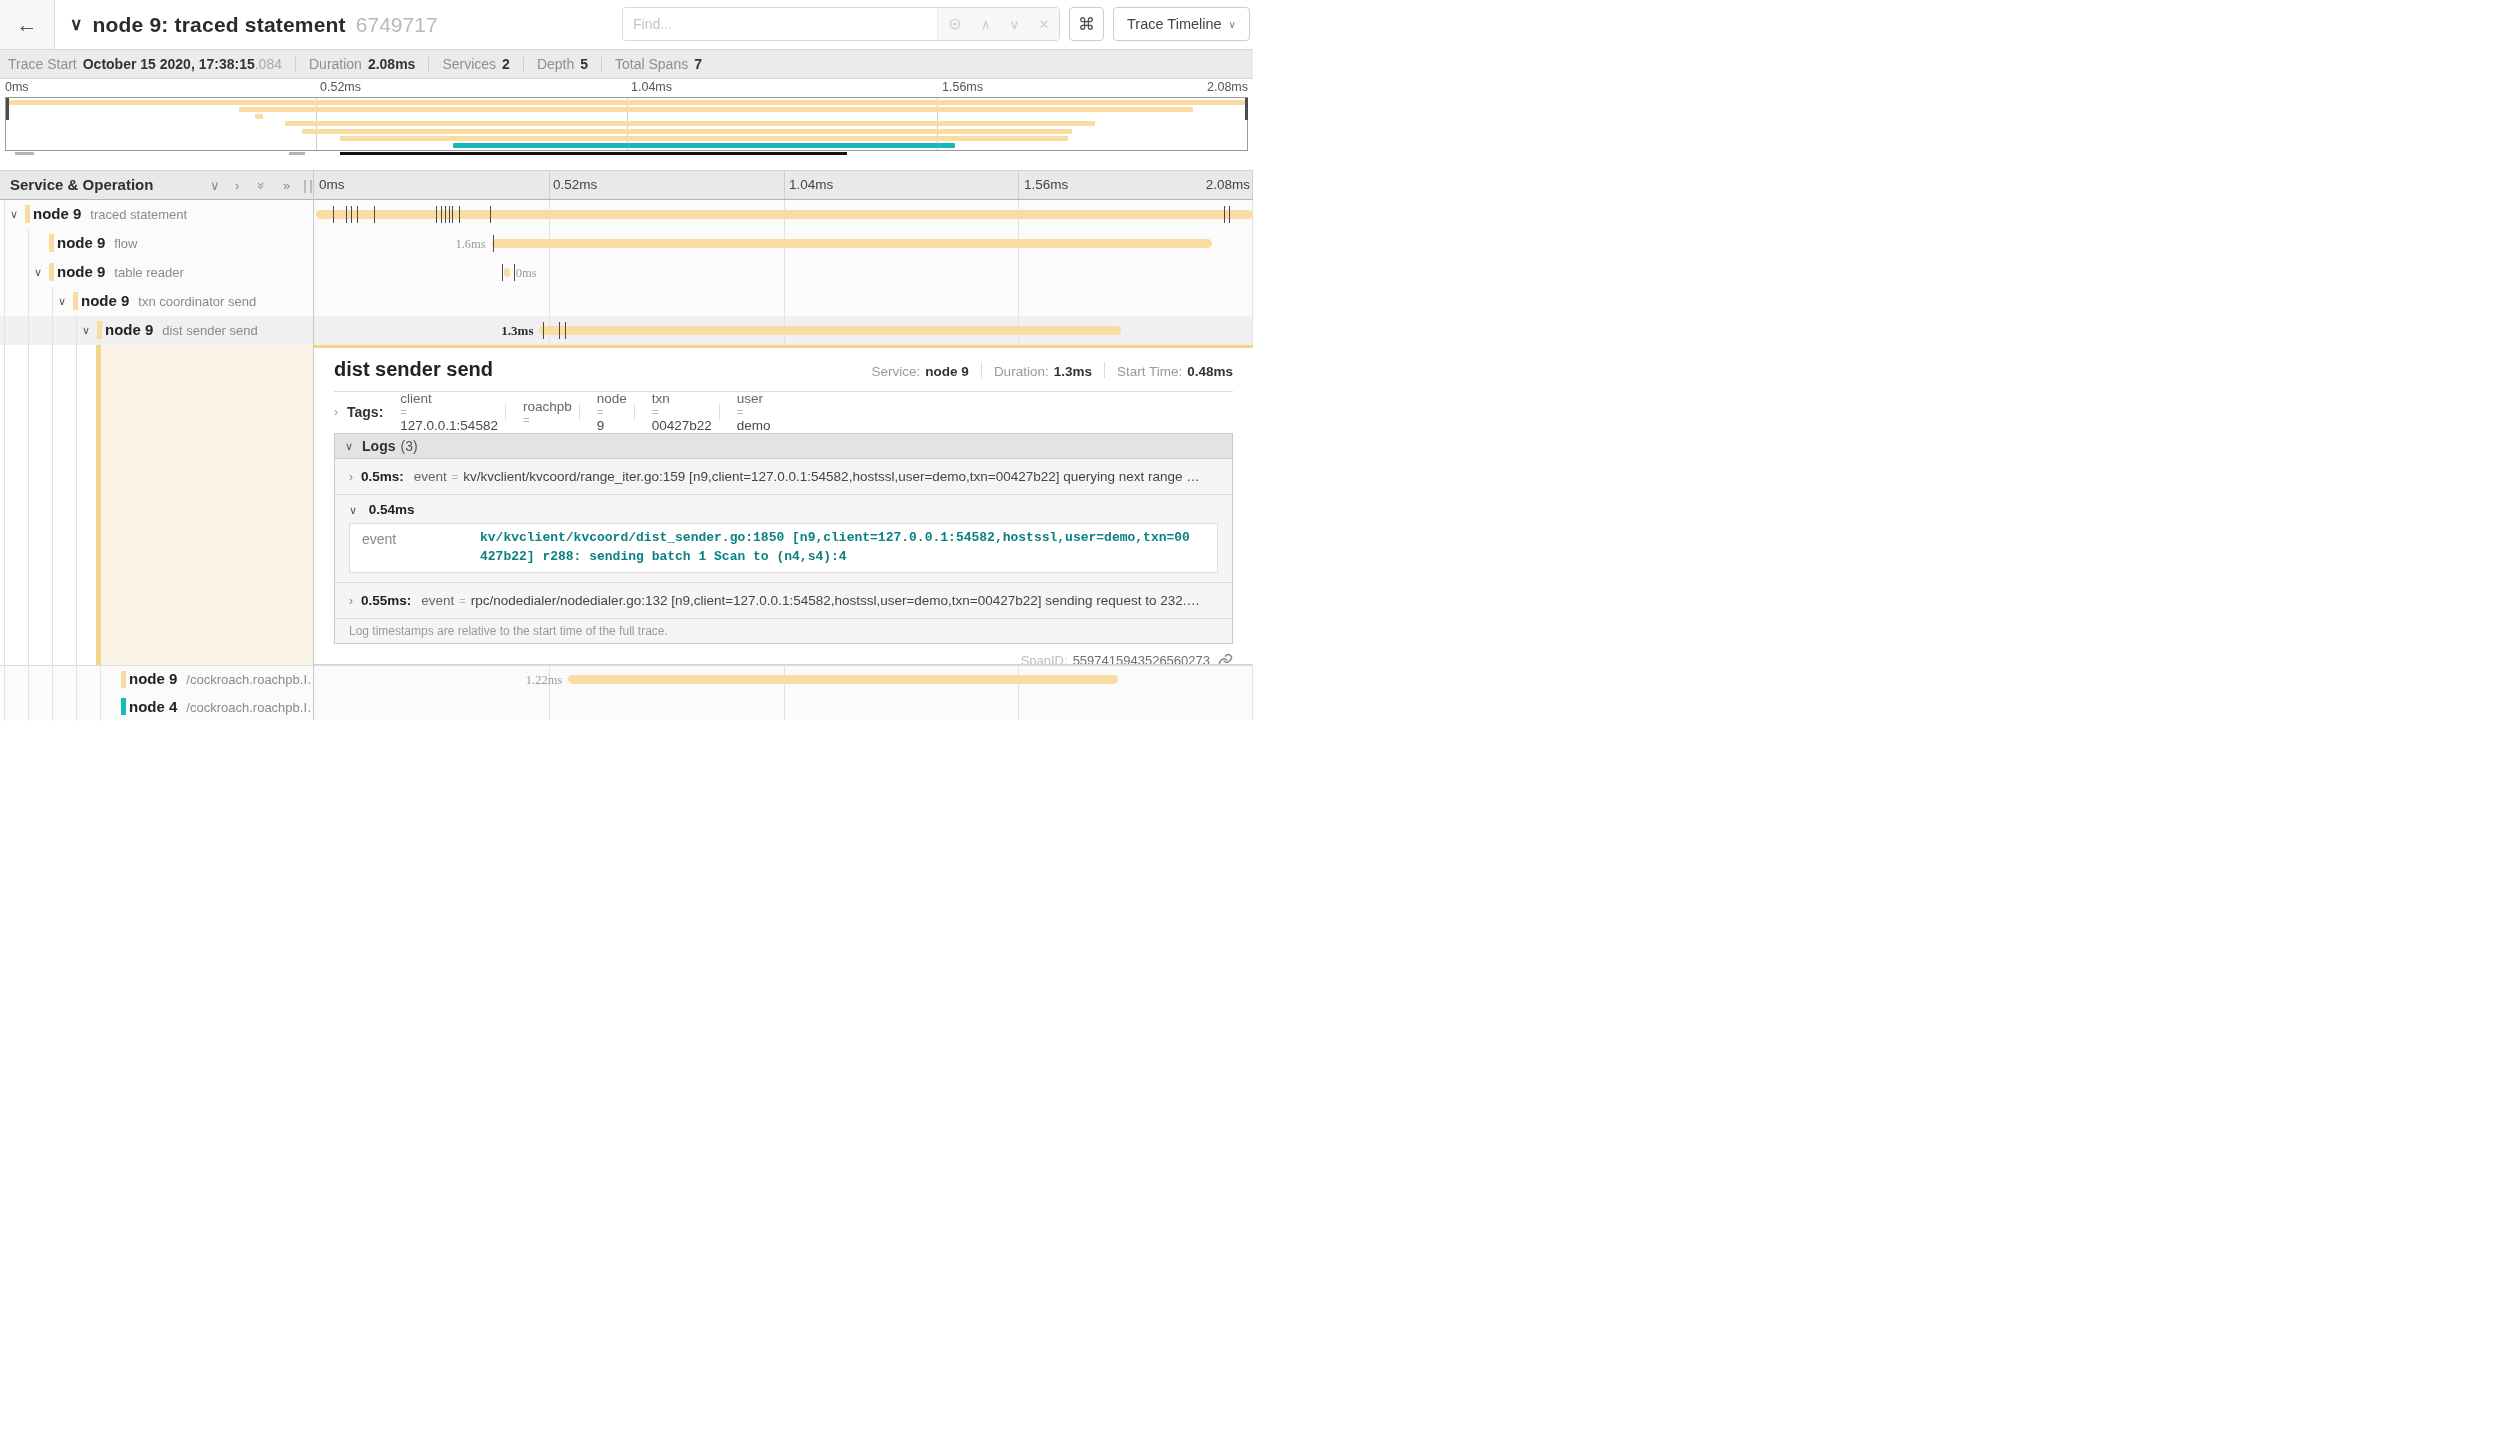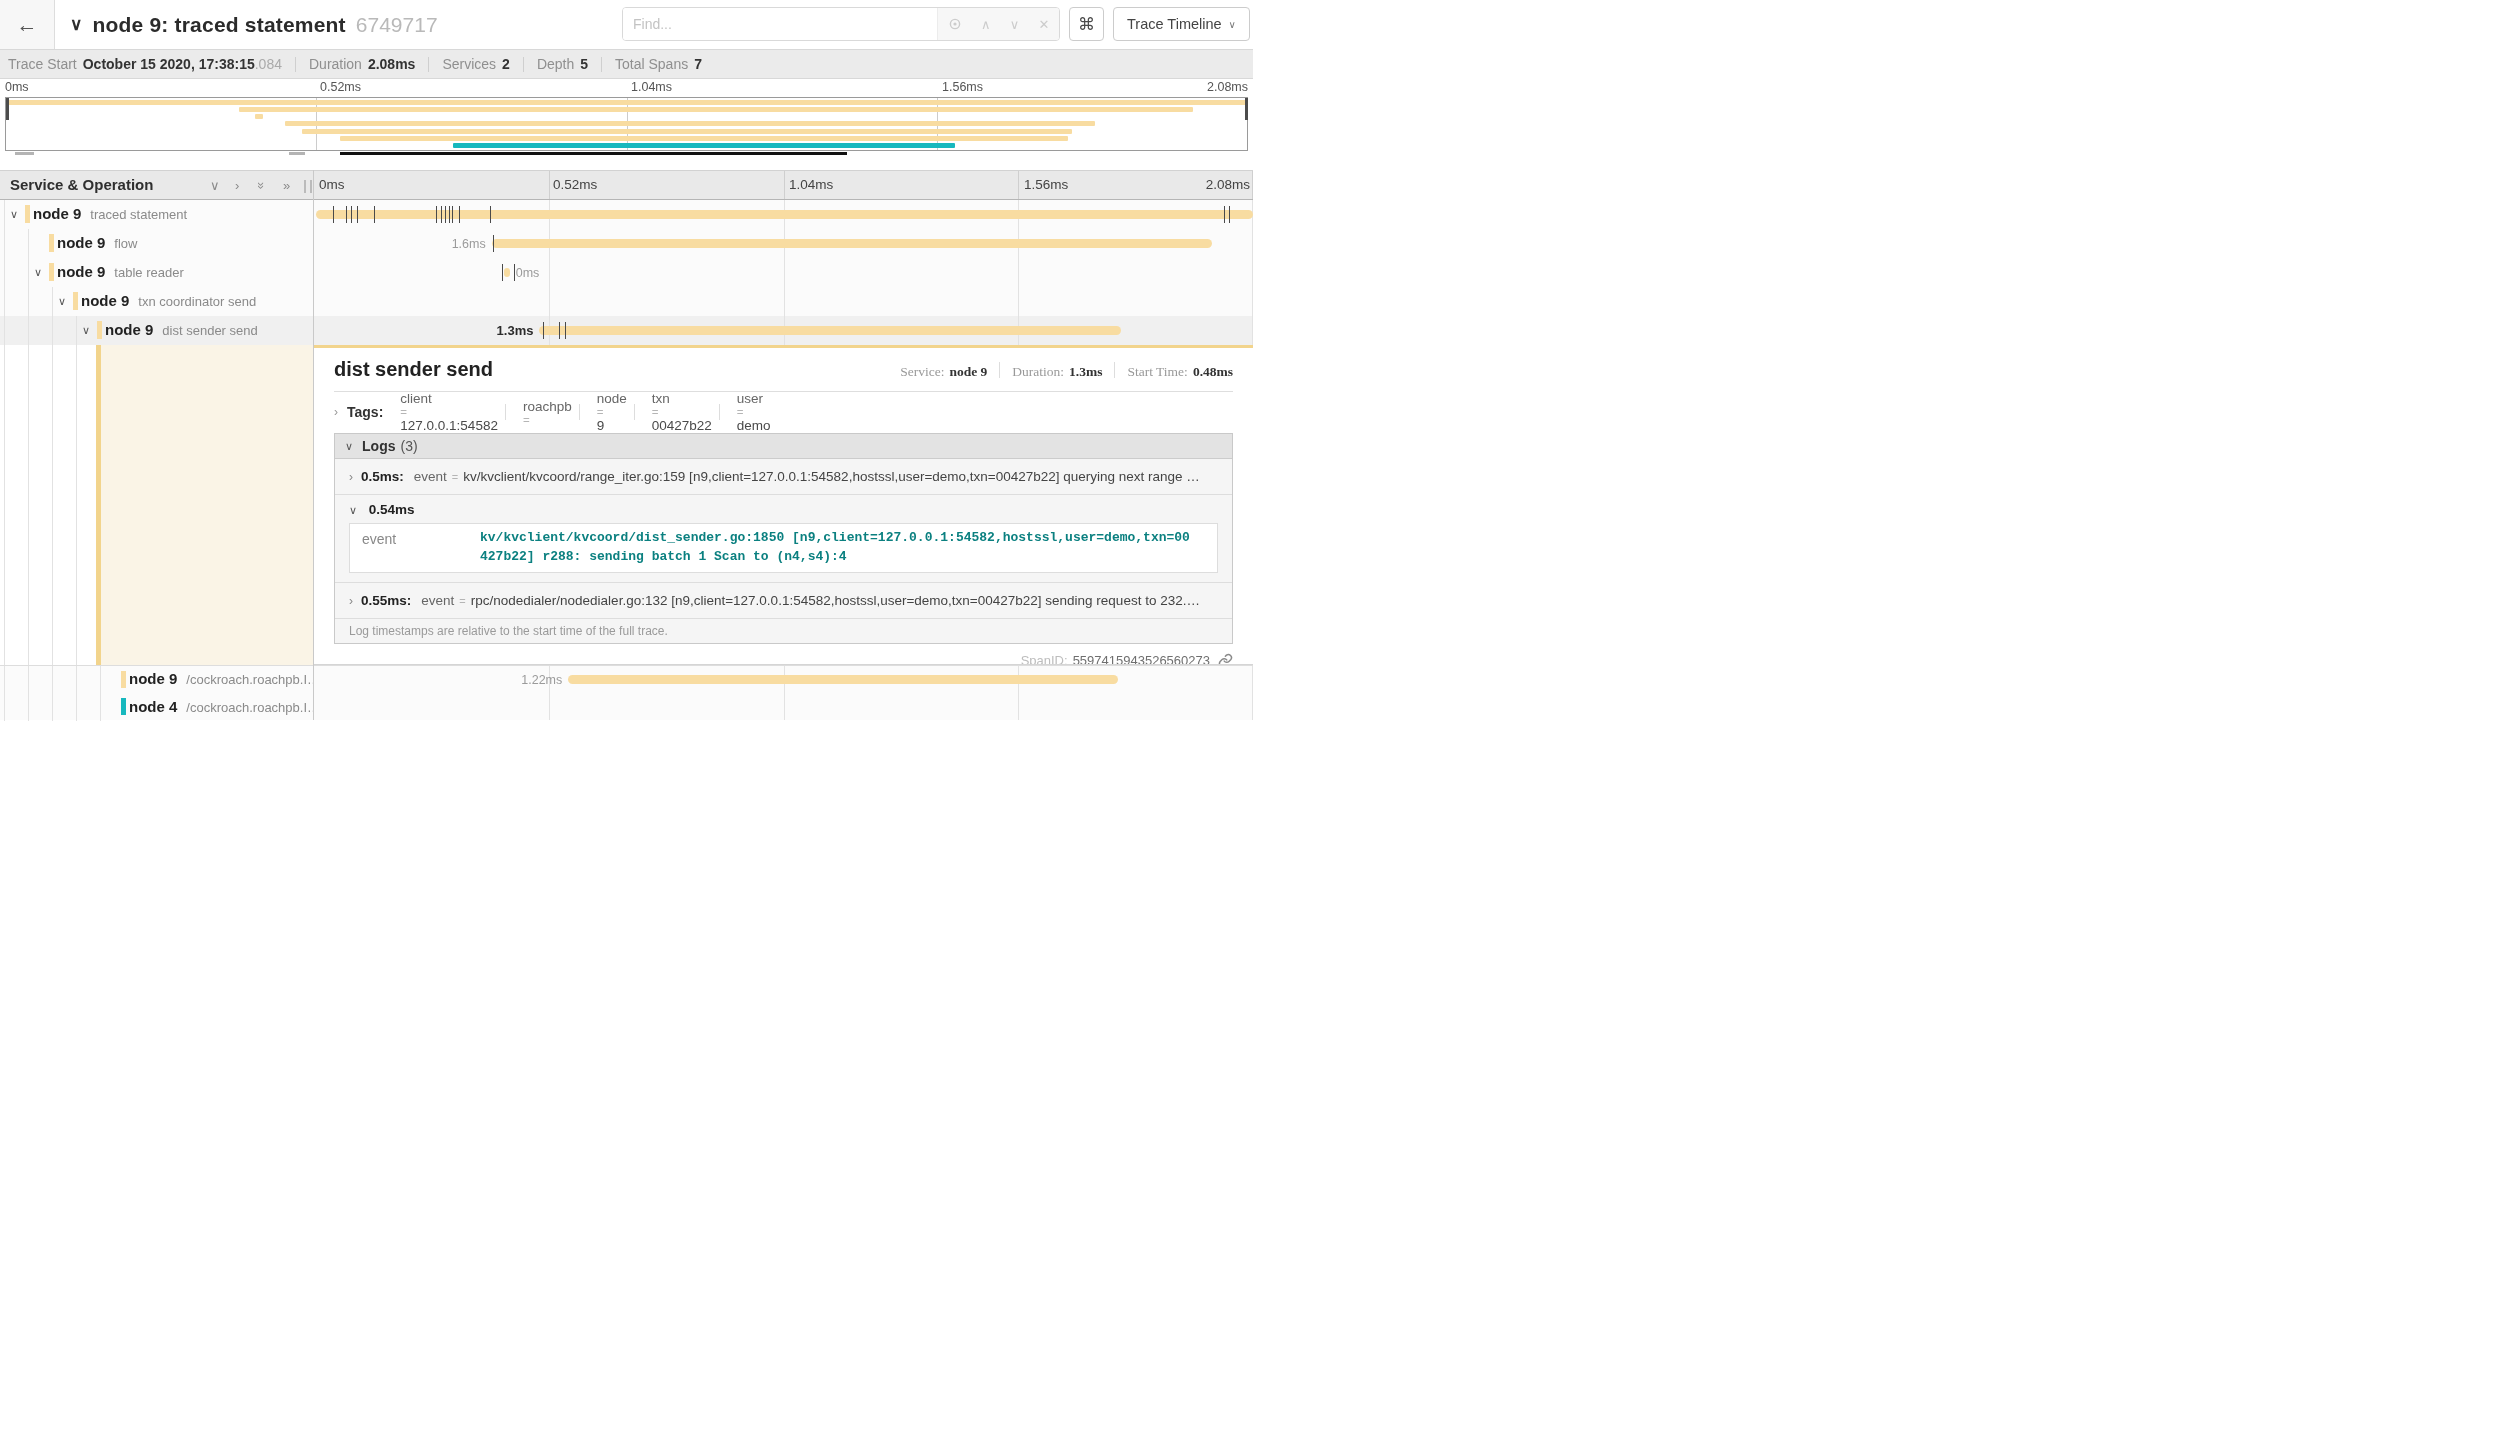--- a/index.html
+++ b/index.html
@@ -64,39 +64,39 @@
 
   
   #rows { position:absolute; left:0; top:200px; width:1253px; height:145px; background:#fbfbfb; }
   .trow { position:relative; height:29px; }
   .trow.selected { background:#f0f0f0; }
   .name-cell { position:absolute; left:0; top:0; width:313px; height:100%; z-index:3; overflow:hidden; white-space:nowrap; }
   .twisty { position:absolute; top:8px; font-size:11px; color:#555; cursor:pointer; }
   .chip { position:absolute; top:5px; width:4.5px; height:18px; }
   .svc { position:absolute; top:5px; font-size:15px; font-weight:700; color:#222; }
   .op { font-size:13px; color:#8a8a8a; font-weight:400; margin-left:9px; }
-  .bar-host { position:absolute; left:313px; right:0; top:0; bottom:0; z-index:2; }
+  .bar-host { position:absolute; left:313px; right:0; top:0; bottom:0; z-index:2;font-family:Liberation Serif, serif; }
   .bar { position:absolute; top:10px; height:9px; border-radius:5px; }
   .btick { position:absolute; top:6px; width:1px; height:17px; background:#4a4a4a; z-index:3; }
   .blabel { position:absolute; top:8px; font-size:12.5px; color:#9b9b9b; white-space:nowrap; }
   .blabel.sel { color:#2b2b2b; font-weight:700; font-size:13px; top:7px; }
   .grid-overlay { position:absolute; left:313px; top:0; bottom:0; width:940px; z-index:1; pointer-events:none; }
 
   
   #detail-region { position:absolute; left:0; top:345px; width:1253px; height:320px; background:#fff; }
   .guide { position:absolute; top:0; bottom:0; width:1px; background:#e2e2e2; }
   #detail-colorbar { position:absolute; left:96px; top:0; bottom:0; width:4.5px; background:#F2D48C; }
   #detail-cream { position:absolute; left:100.5px; top:0; bottom:0; width:212.5px; background:#FAF4E6; }
   #detail-panel { position:absolute; left:313px; top:0; width:940px; height:320px; background:#fff;
     border-left:1px solid #ccc; border-bottom:1px solid #d5d5d5; overflow:hidden; }
   #panel-topstrip { height:3px; background:#F2D48C; }
   #panel-body { padding:0 20px; position:relative; height:317px; }
   #d-title-row { display:flex; align-items:baseline; margin-top:10px; }
   #d-title { font-size:20px; font-weight:700; color:#222; flex:1; }
-  .stat { display:flex; align-items:flex-start; font-size:13.5px;font-family:Liberation Serif, serif; }
+  .stat { display:flex; align-items:flex-start; font-size:13.5px; }
   .stat .sl { color:#999; margin-right:5px; }
   .stat .sv { color:#333; font-weight:700; }
   .stat-sep { width:1px; height:16px; background:#ddd; margin:0 12px; align-self:center; }
   #d-divider { border-bottom:1px solid #dedede; margin-top:10px; }
   #tags-row { display:flex; align-items:center; margin-top:9px; height:22px; font-size:13.5px; }
   #tags-row .tchev { color:#999; font-size:12px; margin-right:9px; }
   #tags-label { font-weight:700; color:#333; font-size:14px; margin-right:12px; }
   .tag-item { display:flex; align-items:baseline;flex-direction:column; }
   .tag-key { color:#666; }
   .tag-eq { color:#b5b5b5; font-size:11.5px; margin:0 5px; }

